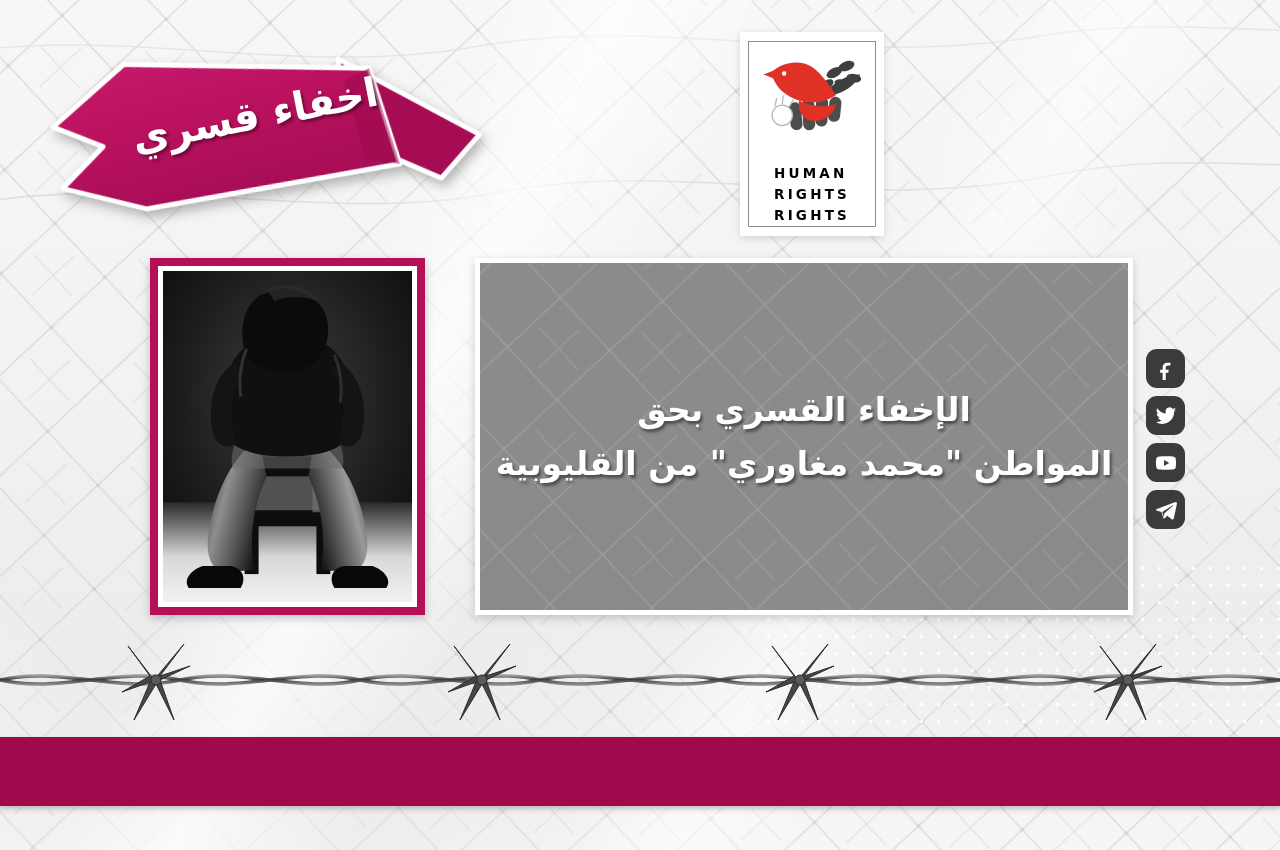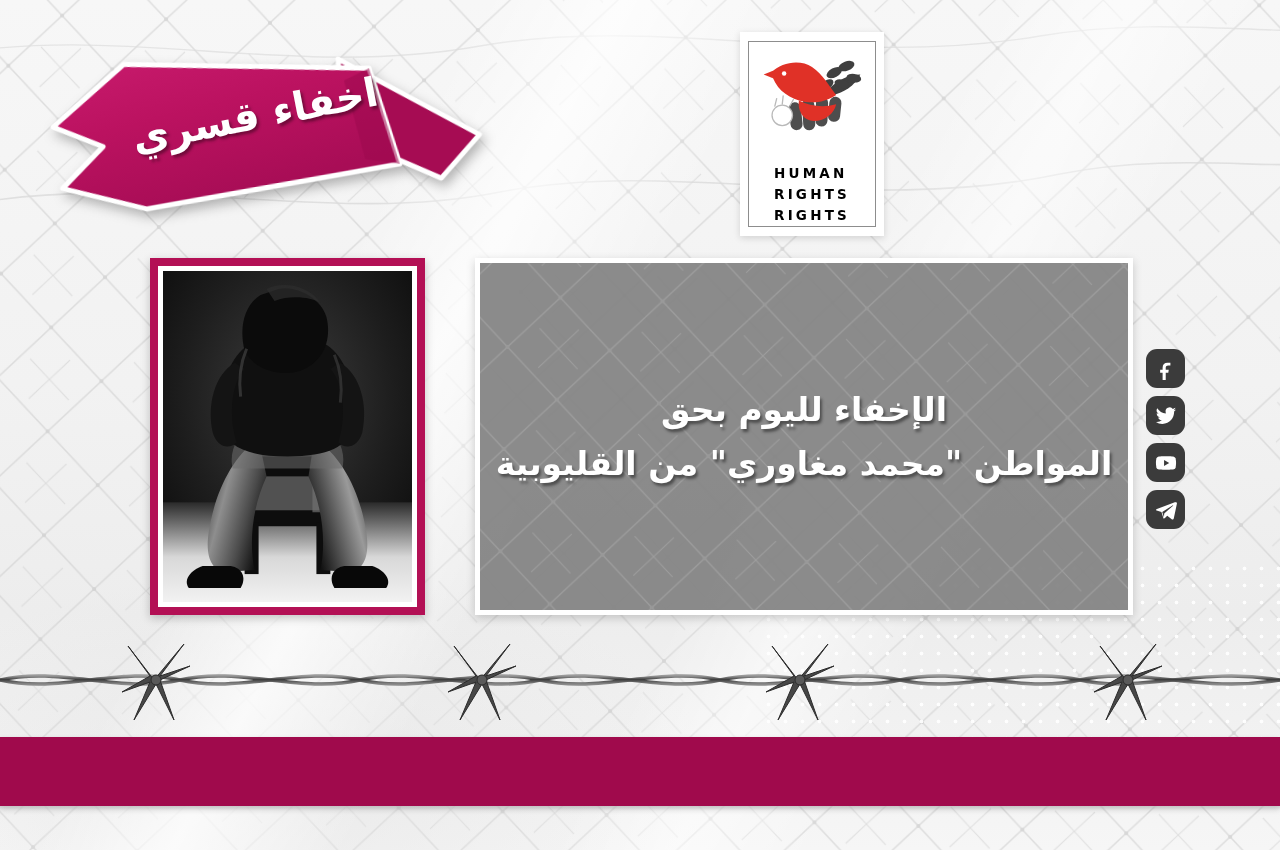--- a/index.html
+++ b/index.html
@@ -344,21 +344,21 @@
       </div>
     </div>
   </div>
 
   <div class="msg-panel">
     <svg class="msg-fence" viewBox="0 0 700 400" preserveAspectRatio="none" aria-hidden="true">
       <rect width="700" height="400" fill="url(#chainlink)"></rect>
     </svg>
 
     <div class="msg-lines">
-      <div>الإخفاء لليوم بحق</div>
+      <div>الإخفاء القسري بحق</div>
       <div>المواطن "محمد مغاوري" من القليوبية</div>
     </div>
   </div>
 
   <div class="social-rail">
 
     <div class="social-btn" title="Facebook">
       <svg width="22" height="22" viewBox="0 0 24 24" aria-hidden="true">
         <path fill="#ffffff" d="M14.6 8.2h2.2V5.3c-.4-.05-1.7-.17-3.2-.17-3.2 0-5.3 1.9-5.3 5.4v2.3H5.6v3.3h2.7V24h3.4v-7.87h2.8l.5-3.3h-3.3v-2c0-1.6.5-2.63 2.9-2.63z"></path>
       </svg>

